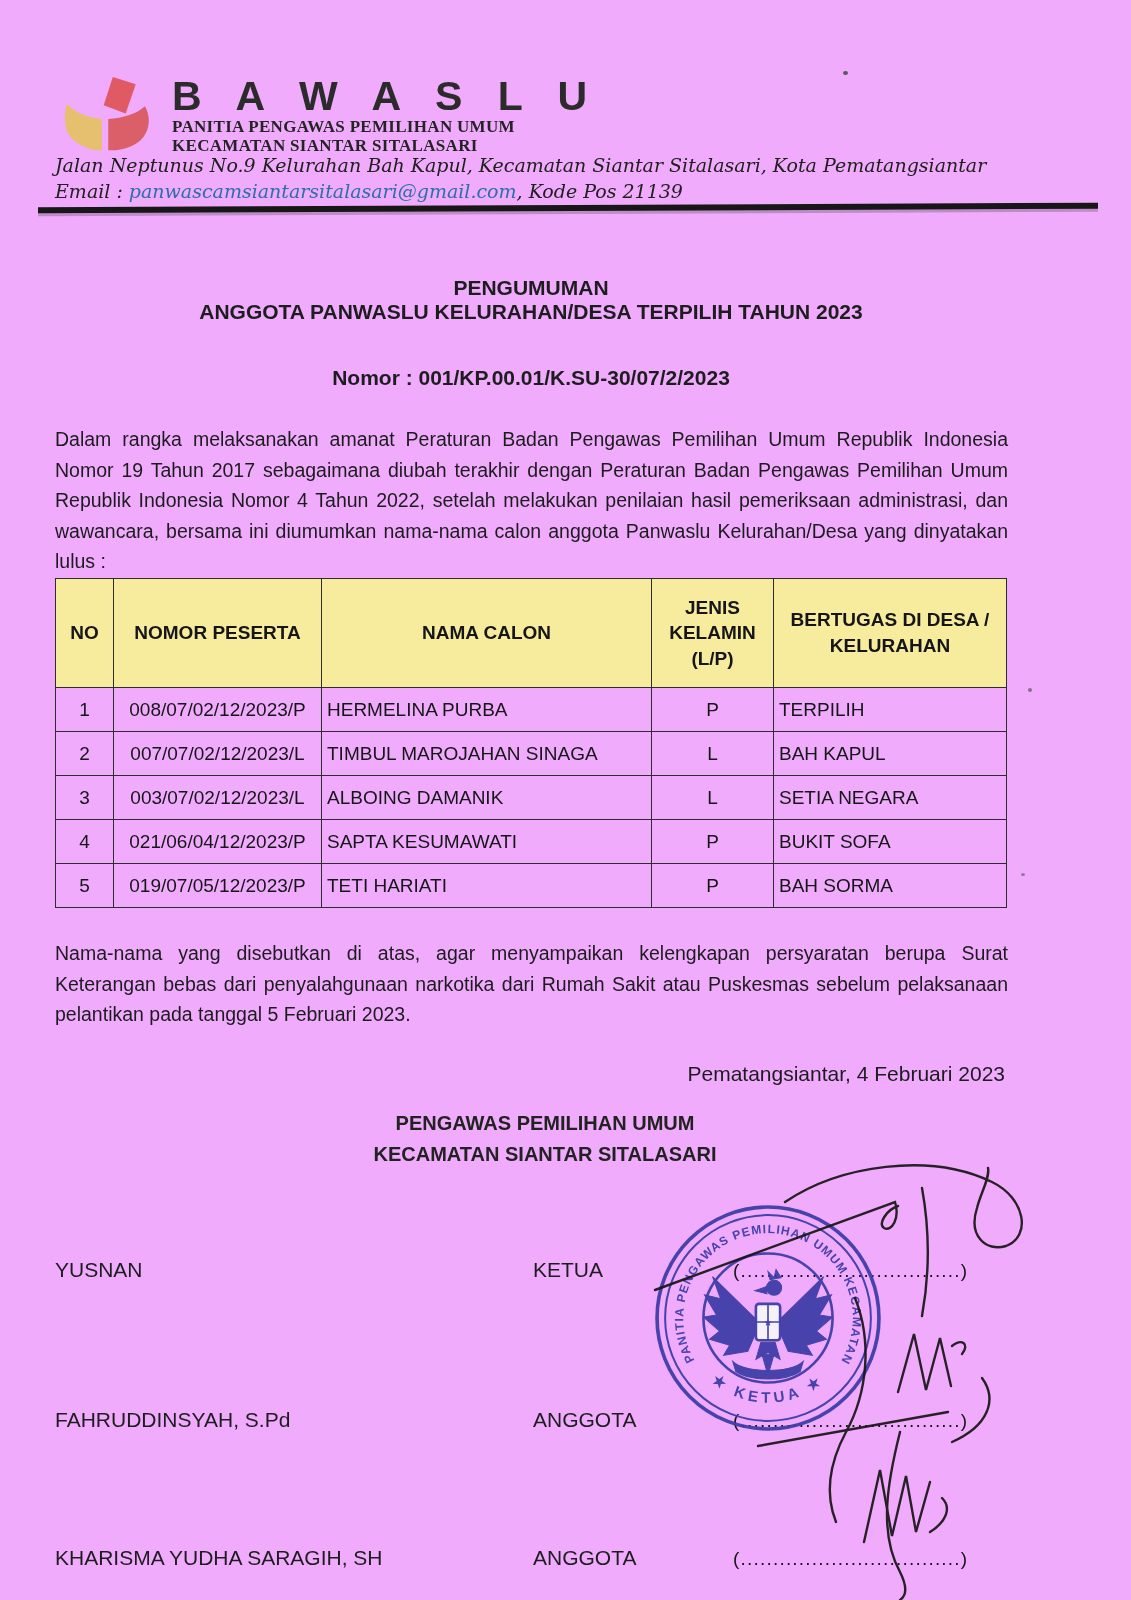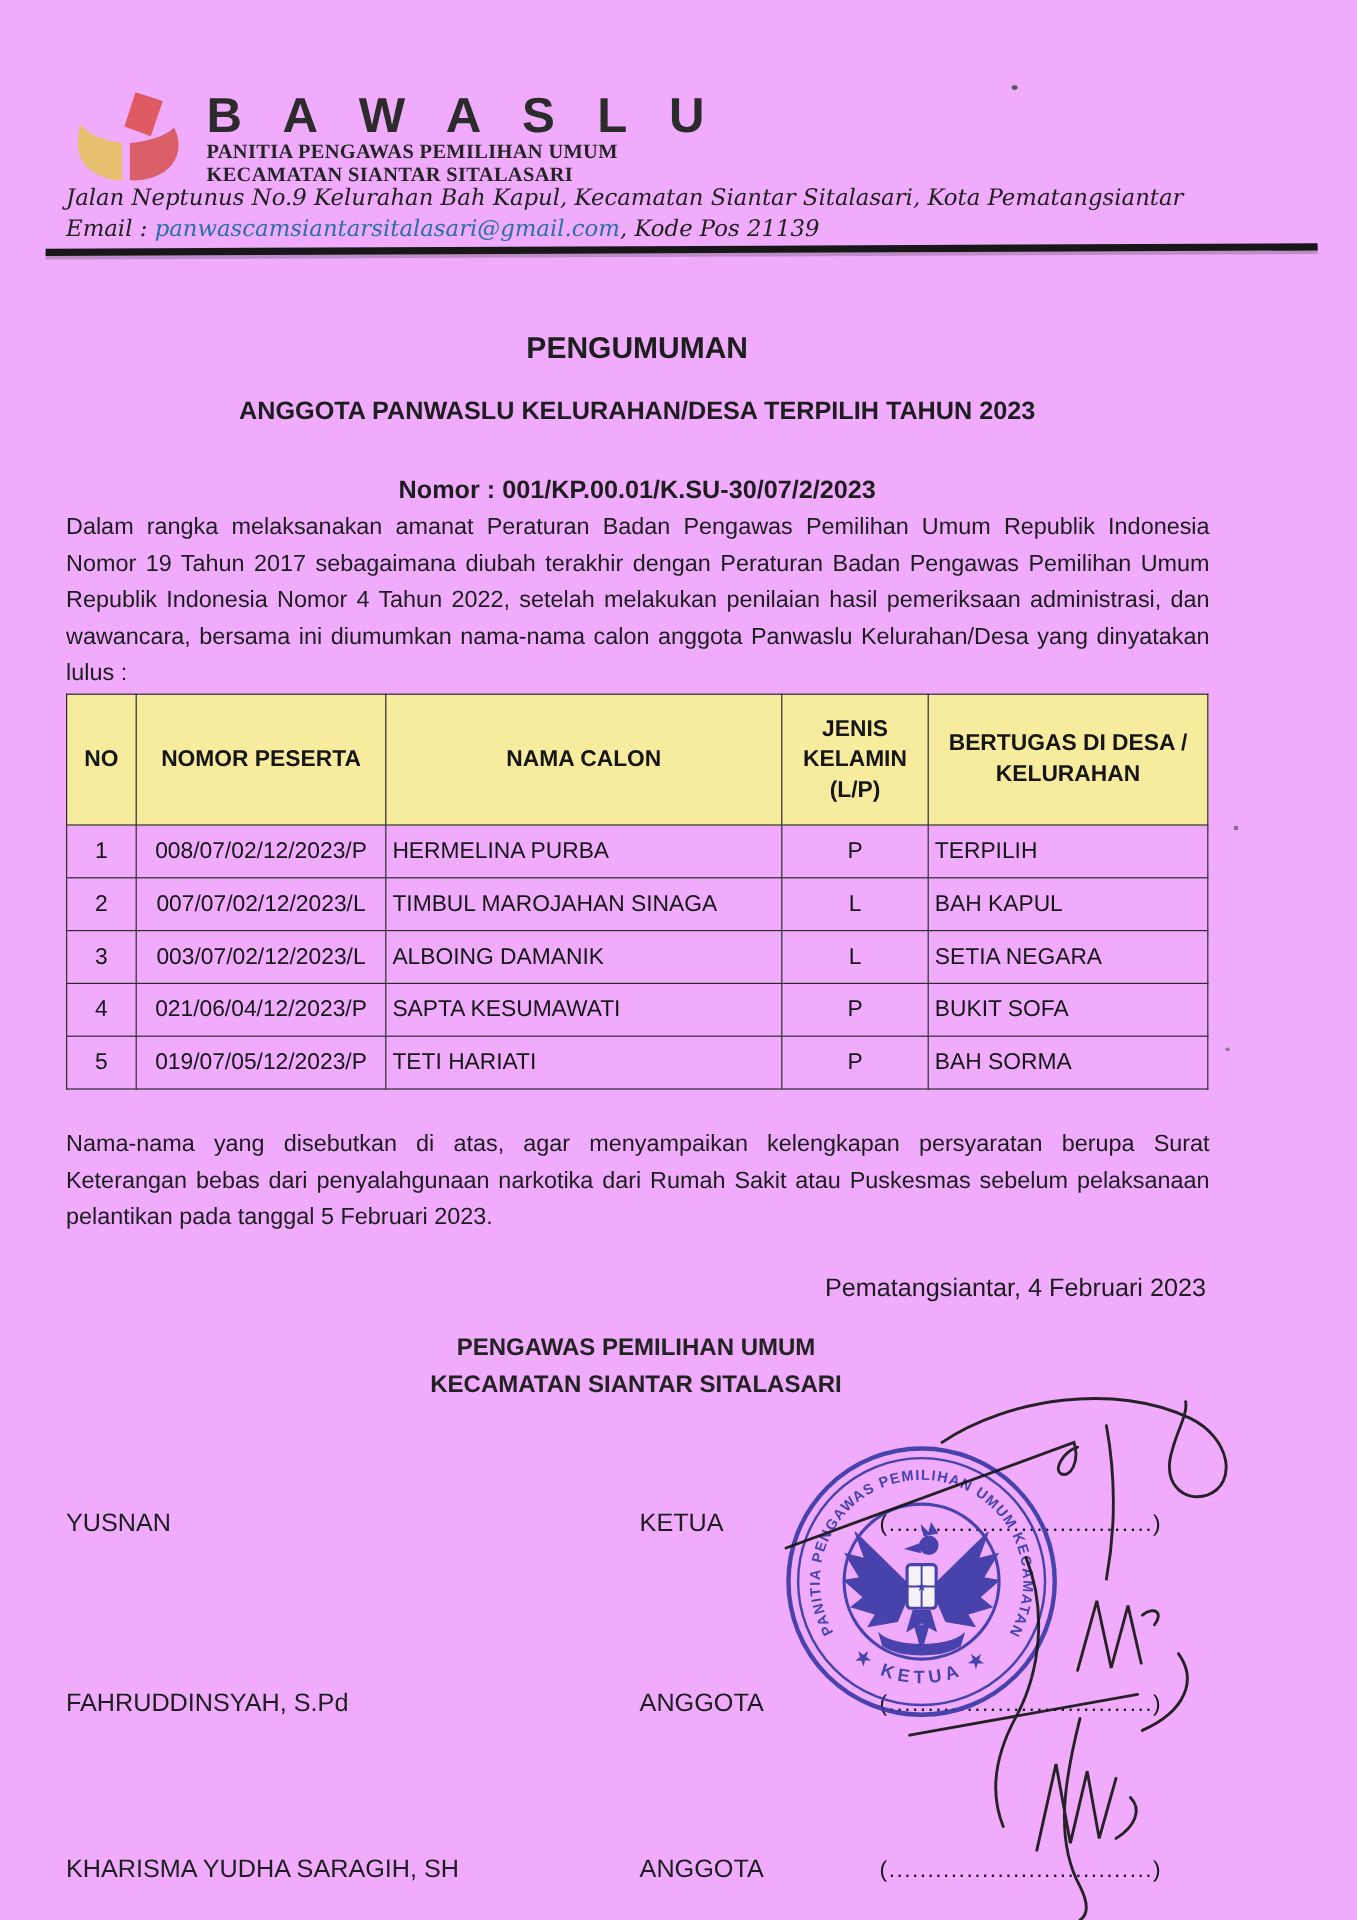--- a/index.html
+++ b/index.html
@@ -32,22 +32,22 @@
   .addr1{top:154px;}
   .addr2{top:180px;}
   .email-link{color:#2a6fa8;}
   .rule{
     position:absolute;left:38px;top:205px;width:1060px;height:6px;
     background:#171717;transform:rotate(-0.25deg);
     box-shadow:0 3px 0 rgba(40,40,40,.25);
   }
   
   .titleblock{position:absolute;left:55px;top:276px;width:952px;text-align:center;}
-  .t1{font-size:25px;font-weight:bold;}
-  .t2{font-size:21px;font-weight:bold;margin-top:26px;}
+  .t1{font-size:21px;font-weight:bold;}
+  .t2{font-size:21px;font-weight:bold;margin-top:0;}
   .tnum{font-size:21px;font-weight:bold;margin-top:42px;}
   
   .para{
     position:absolute;left:55px;width:953px;
     font-size:19.5px;line-height:30.6px;text-align:justify;color:#1c1c1e;
   }
   .para-open{top:424px;}
   .para-close{top:938px;}
   
   table.result{
@@ -66,21 +66,21 @@
   .col-jk{width:122px;}
   .col-des{width:233px;}
   td.c{text-align:center;}
   td.l{text-align:left;margin-left:20px;}
   
   .dateline{
     position:absolute;left:55px;top:1062px;width:950px;
     text-align:right;font-size:21px;color:#1c1c1e;
   }
   .org-heading{
-    position:absolute;left:55px;top:1108px;width:950px;text-align:center;
+    position:absolute;left:70px;top:1108px;width:950px;text-align:center;
     font-size:20px;font-weight:bold;line-height:31px;color:#222;
   }
   .sig-row{position:absolute;left:55px;width:990px;height:34px;font-size:21px;}
   .sig-row .name{position:absolute;left:0;top:0;}
   .sig-row .role{position:absolute;left:478px;top:0;}
   .sig-row .dots{
     position:absolute;left:678px;top:2px;font-size:19px;letter-spacing:1.2px;
     white-space:nowrap;color:#161616;
   }
   .row1{top:1258px;}

